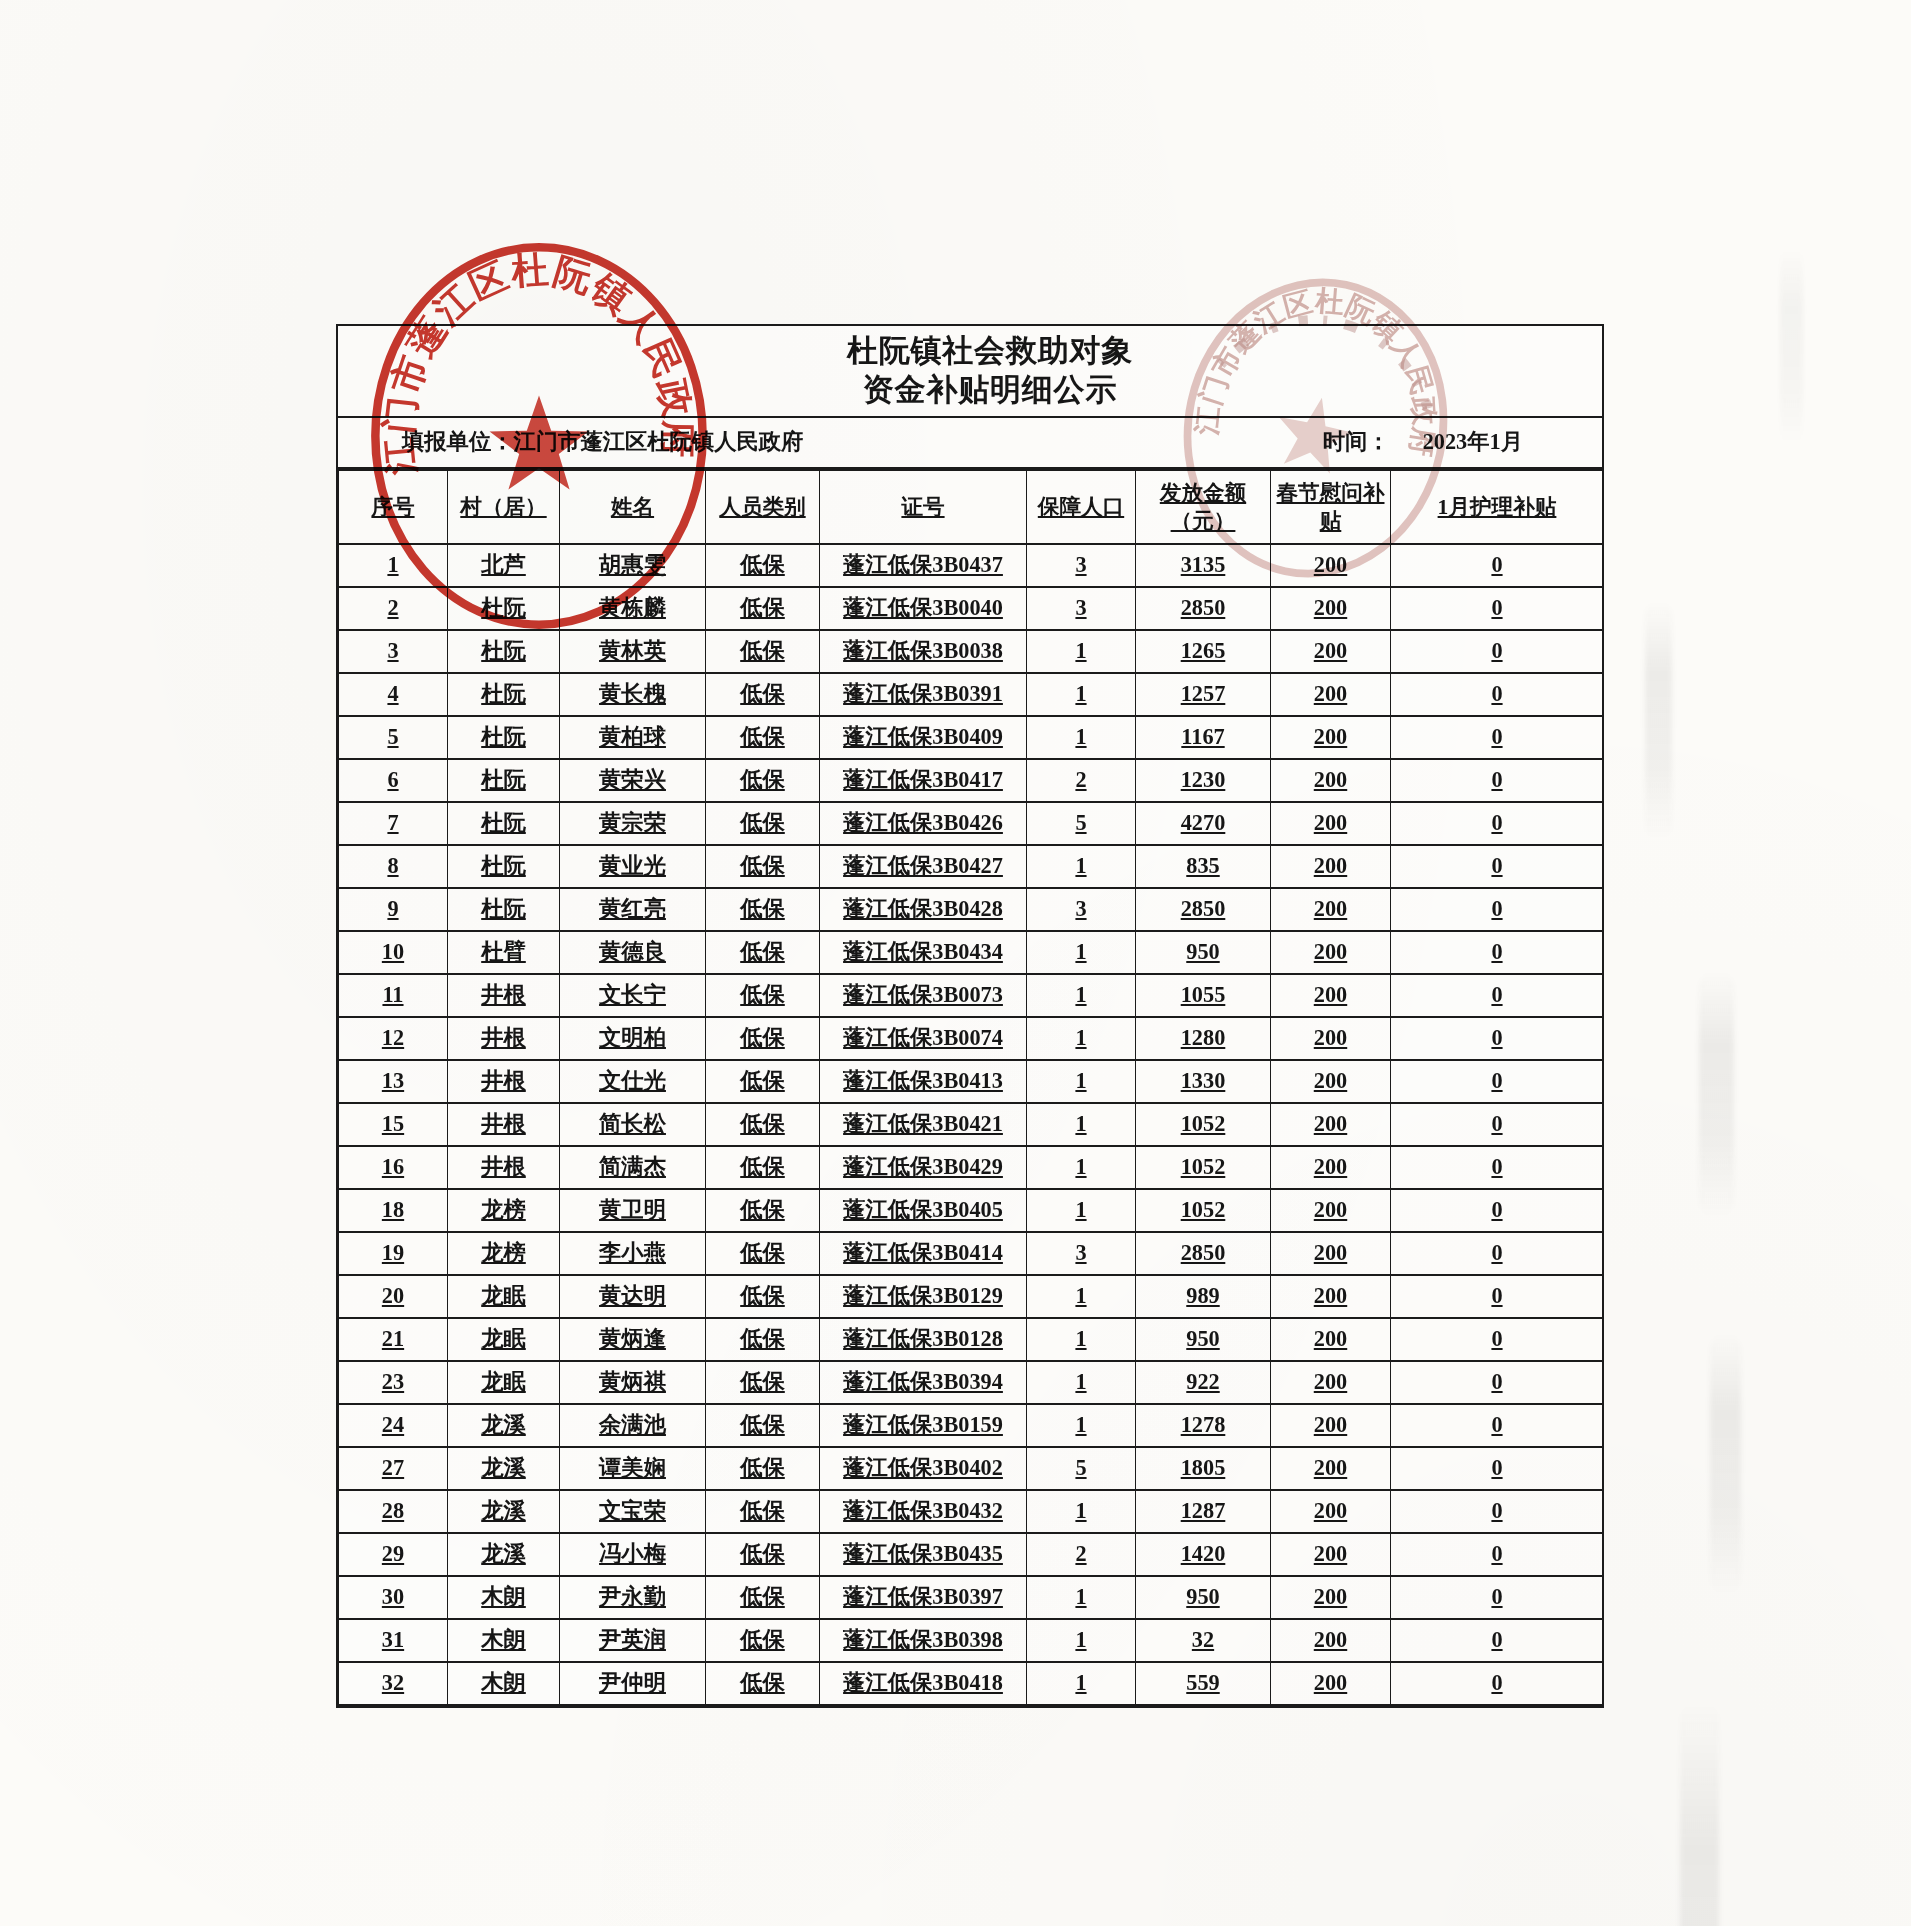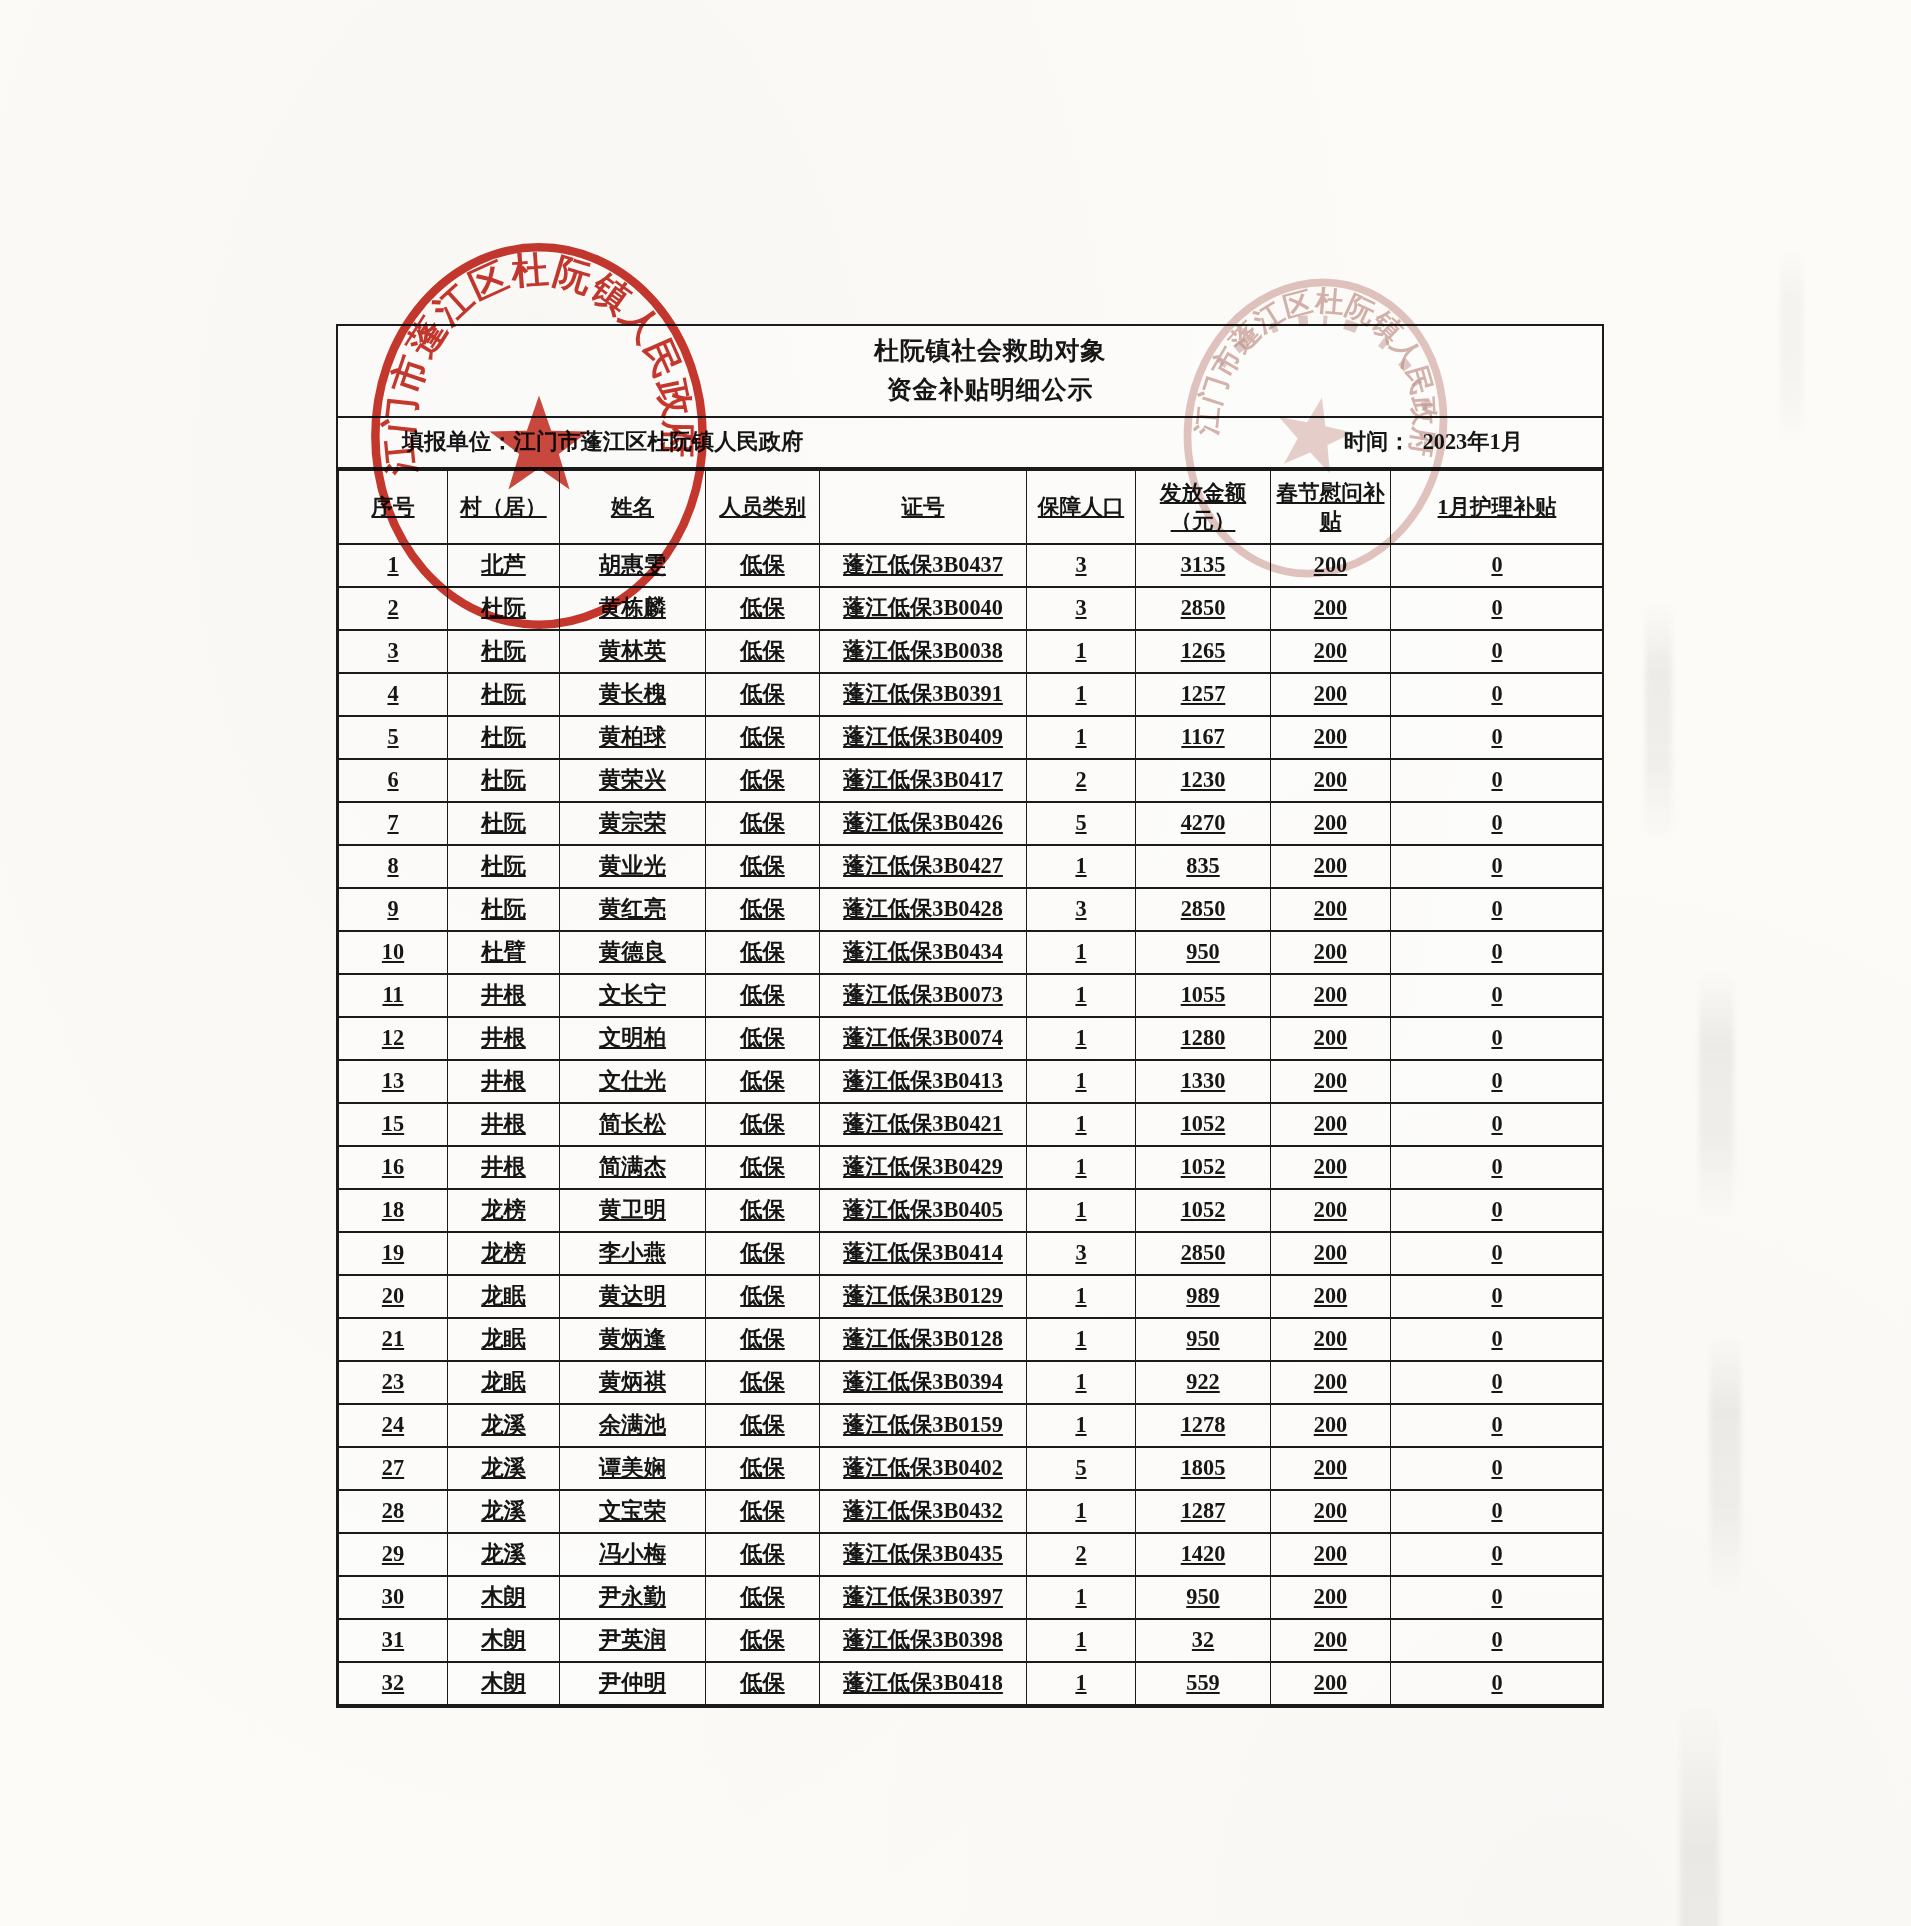--- a/index.html
+++ b/index.html
@@ -32,30 +32,30 @@
     position:absolute;left:336px;top:324px;width:1264px;
     border:2.3px solid #1b1b1b;
     background:rgba(255,255,255,0.35);
   }
   .title-box{
     border-bottom:2.3px solid #1b1b1b;
     text-align:center;
     padding:5.4px 0 6.2px 0;
   }
   .title-line{
-    font-size:25px;font-weight:700;line-height:39px;letter-spacing:0.8px;margin-left:40px;
+    font-size:31px;font-weight:700;line-height:39px;letter-spacing:0.8px;margin-left:40px;
   }
   .unit-row{
     height:49px;border-bottom:2.3px solid #1b1b1b;
     display:flex;align-items:center;
     font-size:22.3px;font-weight:700;white-space:nowrap;
   }
   .unit-label{margin-left:64px;}
   .time-label{margin-left:auto;}
-  .time-value{margin-left:12px;margin-right:79px;}
+  .time-value{margin-left:33px;margin-right:79px;}
 
   table{border-collapse:collapse;table-layout:fixed;width:100%;text-decoration:underline;}
   th,td{
     border:1.5px solid #1b1b1b;
     border-top-width:2.7px;border-bottom-width:2.7px;
     text-align:center;vertical-align:middle;
     padding:0;overflow:hidden;
   }
   thead th{
     height:72px;font-size:21.6px;font-weight:700;line-height:28px;

